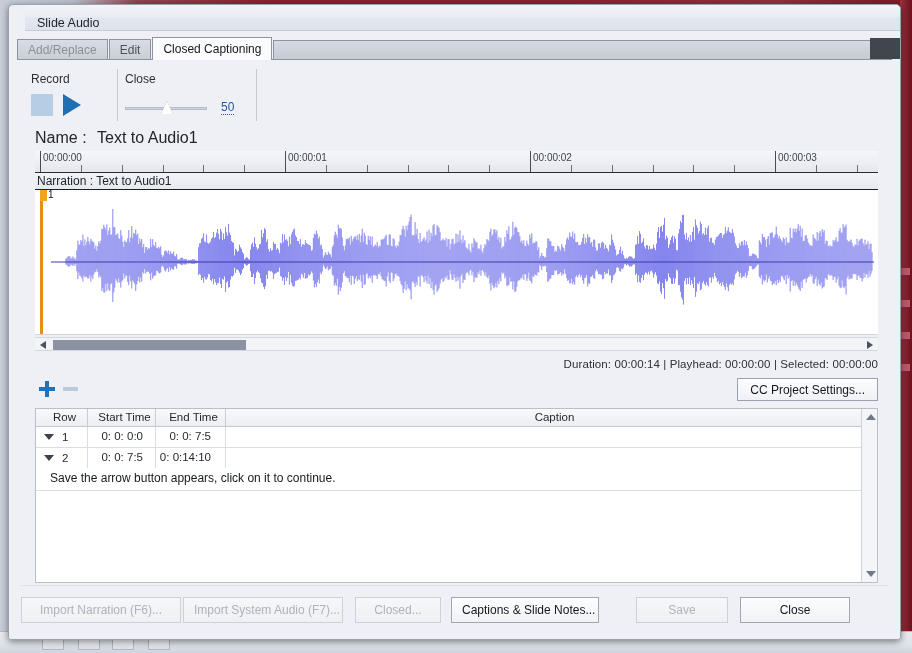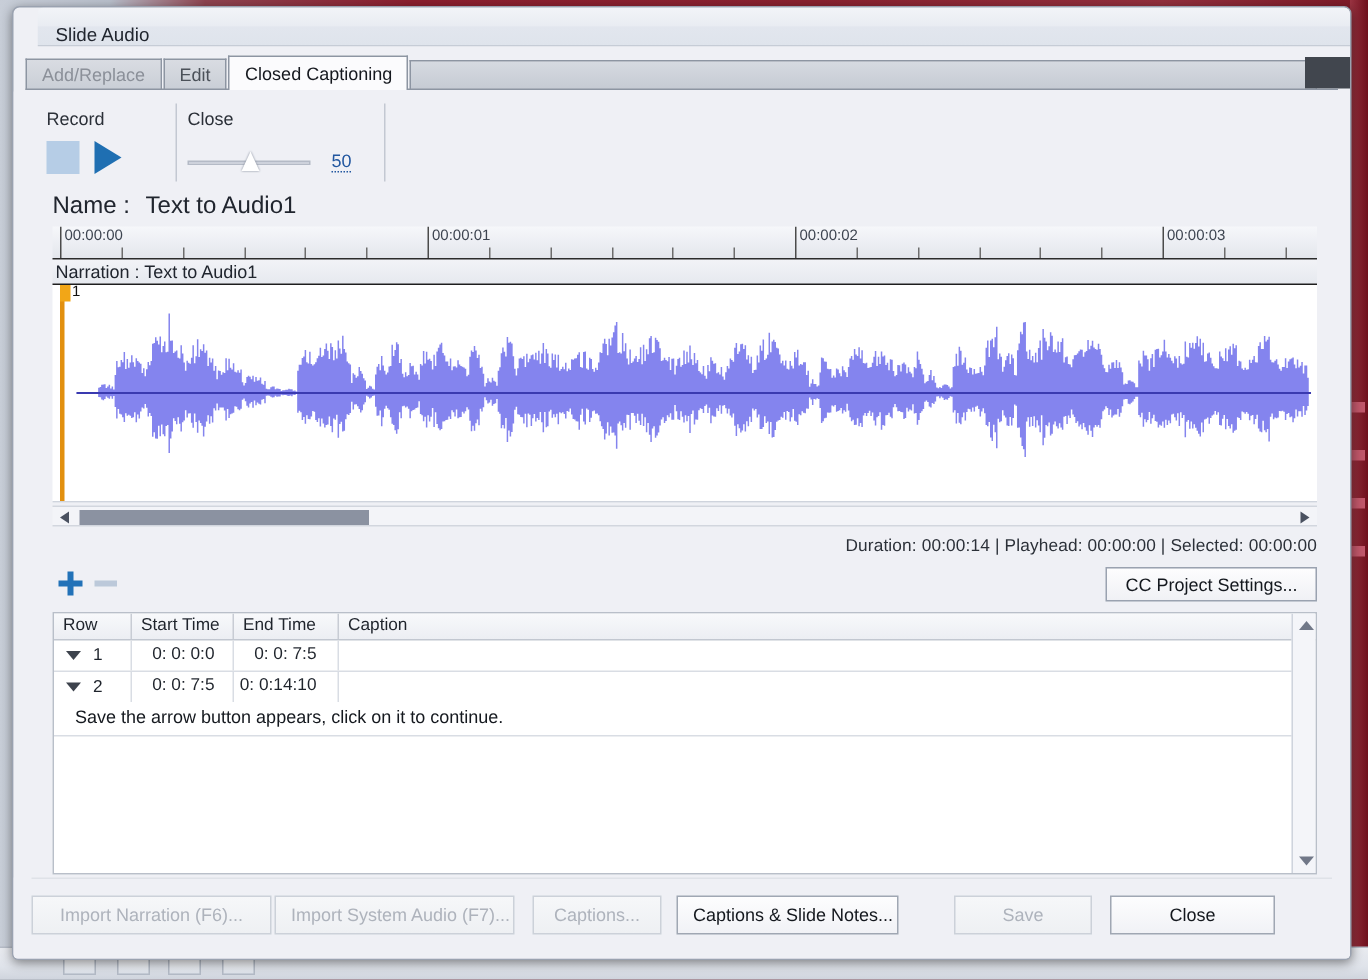--- a/index.html
+++ b/index.html
@@ -329,20 +329,21 @@
     background: linear-gradient(180deg,#f8f9fb,#eceef3);
     border-bottom: 1px solid #c2c7d0;
     font-size: 11.5px;
     color: #1f242c;
   }
   #cc-head .th {
     line-height: 17px;
     padding-left: 6px;
     border-right: 1px solid #c8ccd4;
     white-space: nowrap;
+    text-align: center;
   }
   .col-row  { width: 52px; }
   .col-st   { width: 68px; }
   .col-et   { width: 70px; }
   .col-cap  { flex: 1; border-right: none !important; }
 
   .cc-row {
     border-bottom: 1px solid #d9dde4;
   }
   .cc-row-top {
@@ -577,20 +578,20 @@
 
       <div id="cc-vscroll">
         <div class="vb up"></div>
         <div class="vb down"></div>
       </div>
     </div>
 
     <div id="footer">
       <button class="fbtn disabled" id="btn-import-narr">Import Narration (F6)...</button>
       <button class="fbtn disabled" id="btn-import-sys">Import System Audio (F7)...</button>
-      <button class="fbtn disabled" id="btn-library">Captions...</button>
+      <button class="fbtn disabled" id="btn-library">Closed...</button>
       <button class="fbtn" id="btn-captions">Captions &amp; Slide Notes...</button>
       <button class="fbtn disabled" id="btn-save">Save</button>
       <button class="fbtn" id="btn-close">Close</button>
     </div>
 
   </div>
 </div>
 
 </body></html>

